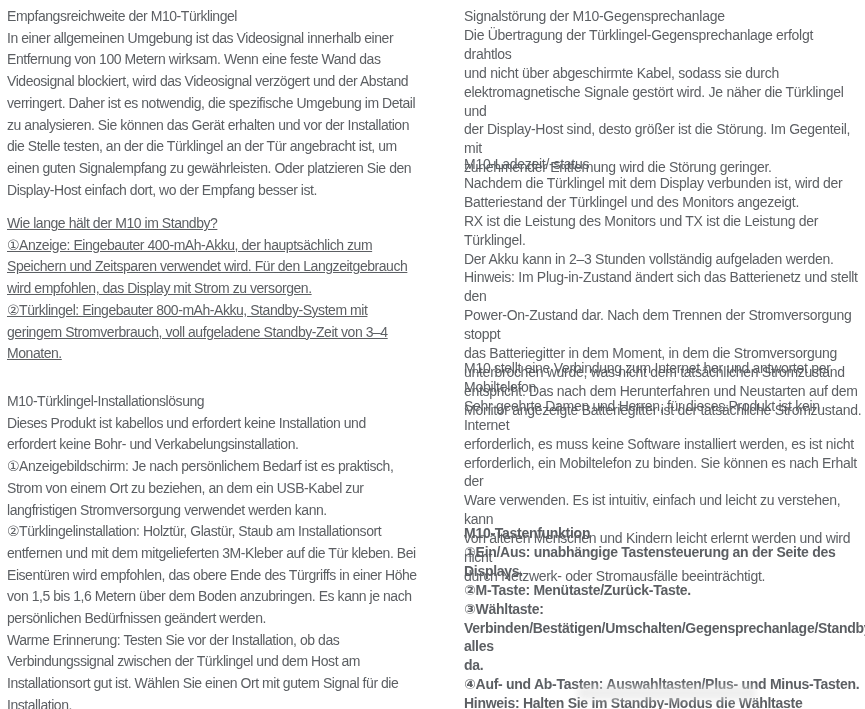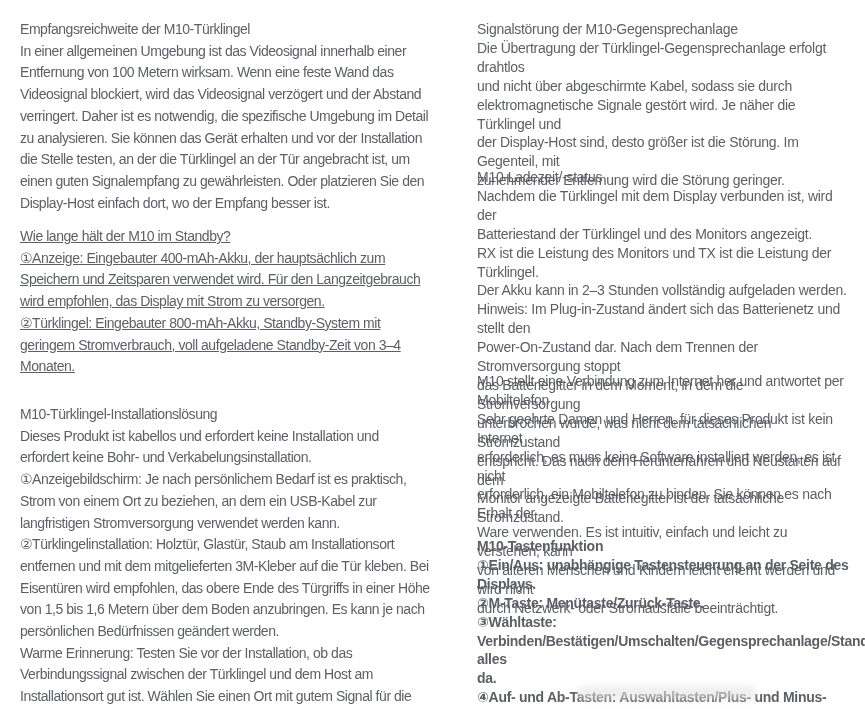--- a/index.html
+++ b/index.html
@@ -23,21 +23,21 @@
   .col {
     position: absolute;
     top: 0;
     bottom: 0;
   }
   .para {
     position: absolute;
     left: 0;
     right: 0;
     white-space: pre-line;
-    margin: 16px;
+    margin: 3px;
   }
   .col-left {
     left: 4px;
     width: 452px;
     font-size: 14px;
     line-height: 21.7px;
     letter-spacing: -0.45px;
   }
   .col-right {
     left: 461px;

